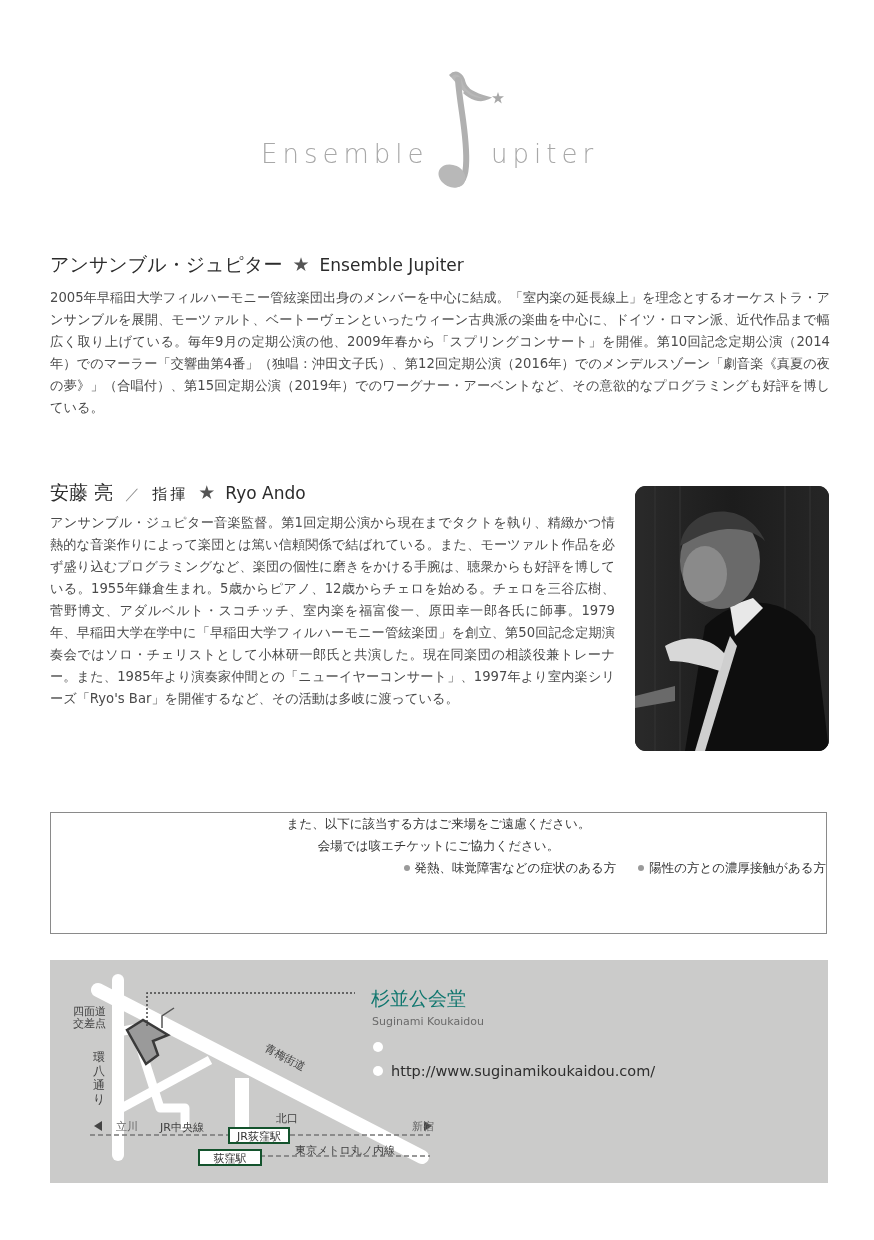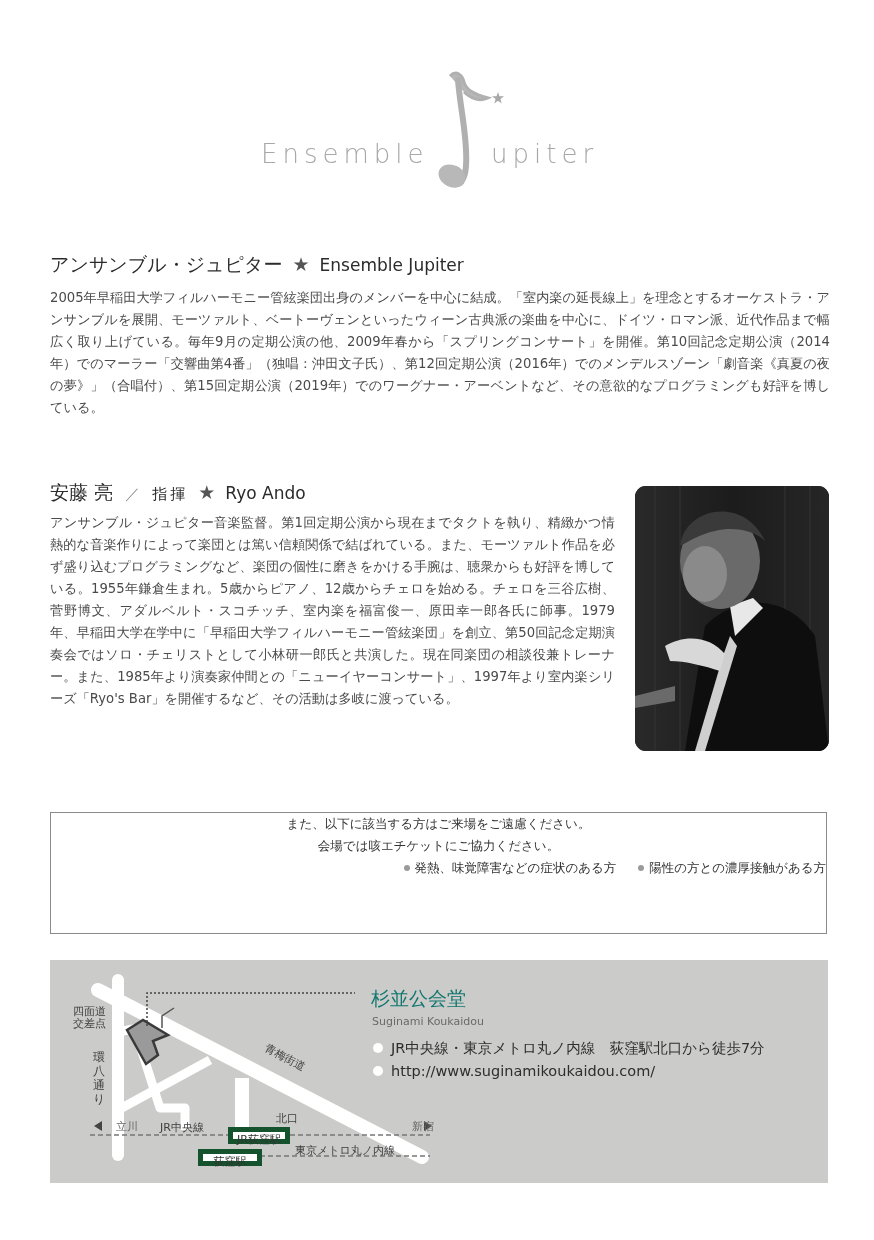--- a/index.html
+++ b/index.html
@@ -41,21 +41,21 @@
                  background:#9a9a9a; vertical-align:middle; margin:0 5px 2px 0; }
 
   
   .mapbox { left:50px; top:960px; width:778px; height:223px; background:#cbcbca; }
   .venue-name { left:371px; top:986px; font-size:19px; color:#0f766e; }
   .venue-en { left:372px; top:1015px; font-size:11px; color:#6a6a6a; }
   .venue-item { left:373px; font-size:14.5px; color:#2e2e2e; white-space:nowrap; }
   .venue-item .wdot { display:inline-block; width:10px; height:10px; border-radius:50%;
                       background:#ffffff; vertical-align:middle; margin:0 8px 3px 0; }
   .map-label { font-size:11px; color:#3e3e3e; white-space:nowrap; }
-  .station-box { background:#fff; border:5px solid #14532d; font-size:11px; color:#333;
+  .station-box { background:#fff; border:2px solid #14532d; font-size:11px; color:#333;
                  text-align:center; box-sizing:border-box; }
 </style>
 </head>
 <body>
 
 <div class="abs logo">
   <span class="logo-word logo-left">Ensemble</span>
   <svg class="logo-note" viewBox="0 0 80 130">
     <path d="M20 8 C26 2, 32 6, 34 14 C36 22, 44 26, 58 30 C50 34, 40 30, 34 24" fill="#b8b8b8" stroke="#b0b0b0" stroke-width="3"></path>
     <path d="M28 12 C30 40, 38 70, 36 98 C35 112, 30 118, 22 116" fill="none" stroke="#b0b0b0" stroke-width="6" stroke-linecap="round"></path>
@@ -165,17 +165,17 @@
 <div class="abs map-label" style="left:160px; top:1120px;">JR中央線</div>
 <div class="abs map-label" style="left:276px; top:1111px;">北口</div>
 <div class="abs map-label" style="left:412px; top:1119px; font-size:11px; color:#666;">新宿</div>
 <div class="abs station-box" style="left:228px; top:1127px; width:62px; height:17px; line-height:15px;">JR荻窪駅</div>
 <div class="abs station-box" style="left:198px; top:1149px; width:64px; height:17px; line-height:15px;">荻窪駅</div>
 <div class="abs map-label" style="left:295px; top:1143px;">東京メトロ丸ノ内線</div>
 
 <div class="abs venue-name">杉並公会堂</div>
 <div class="abs venue-en">Suginami Koukaidou</div>
 <div class="abs venue-item" style="top:1039px;">
-  <span class="wdot"></span><span>JR中央線・東京メトロ丸ノ内線　荻窪駅北口から徒歩7分</span>
+  <span class="wdot"></span>
 </div>
 <div class="abs venue-item" style="top:1063px;">
   <span class="wdot"></span><span>http://www.suginamikoukaidou.com/</span>
 </div>
 
 </body></html>

